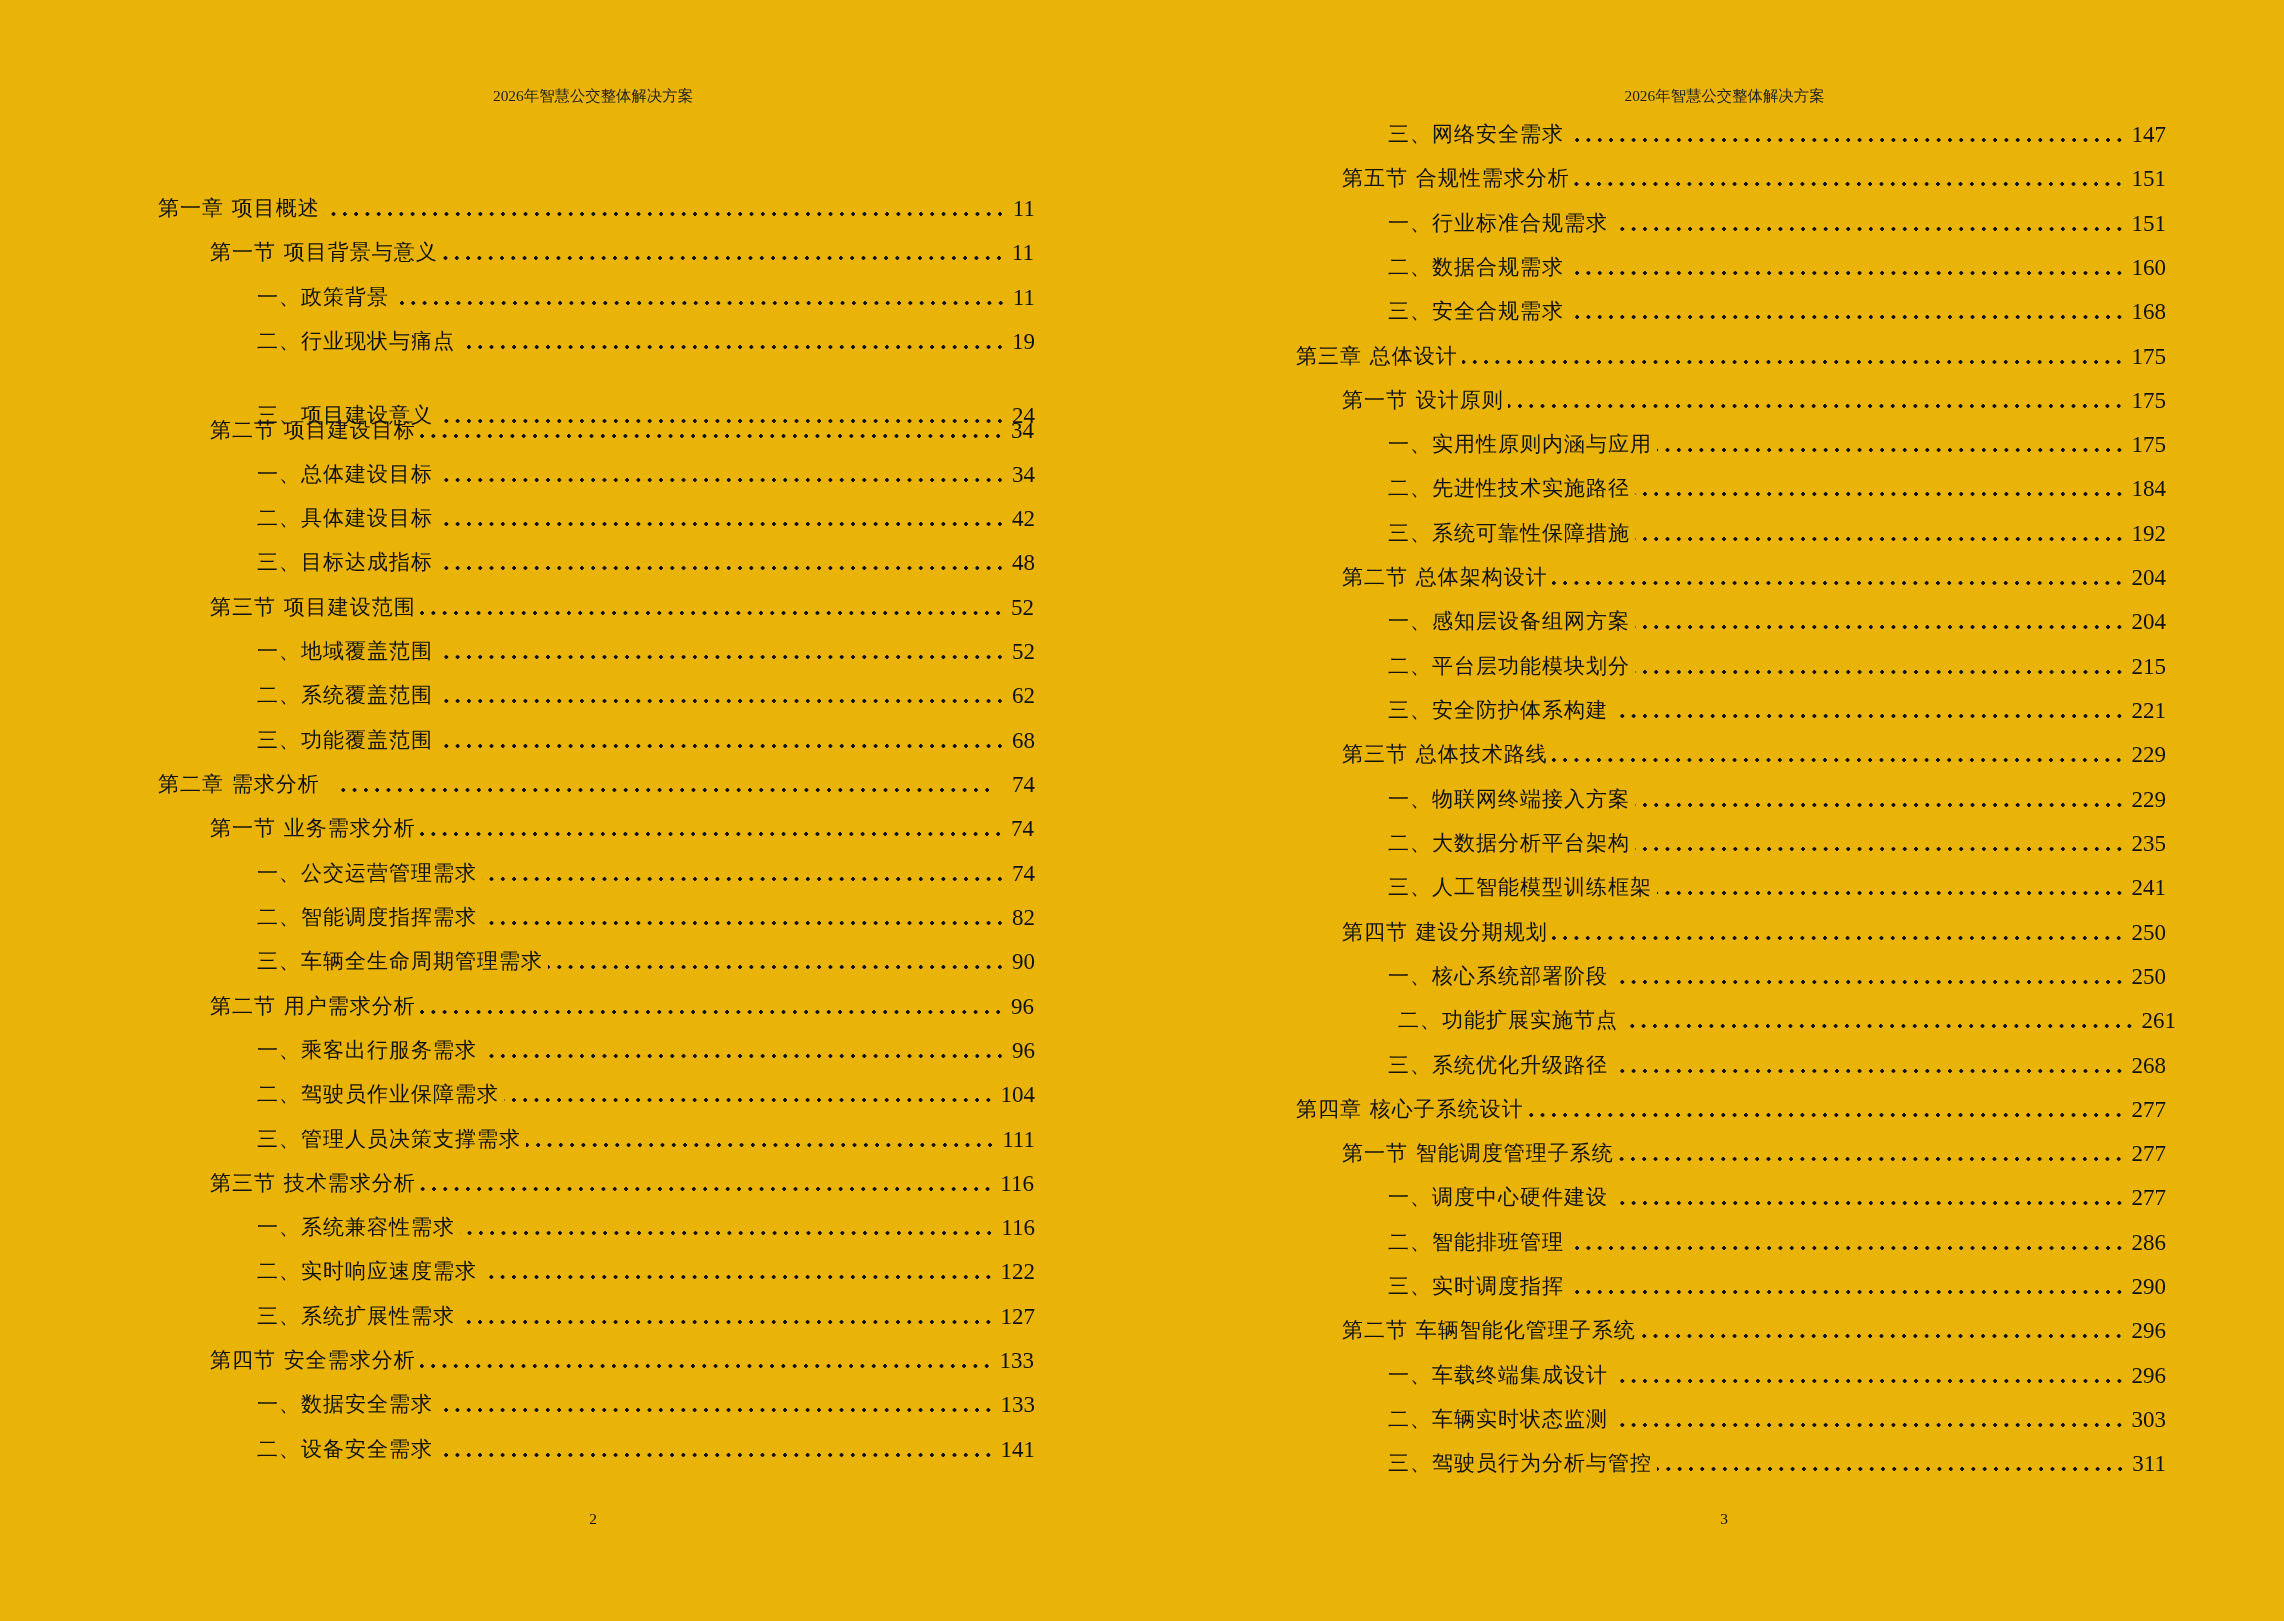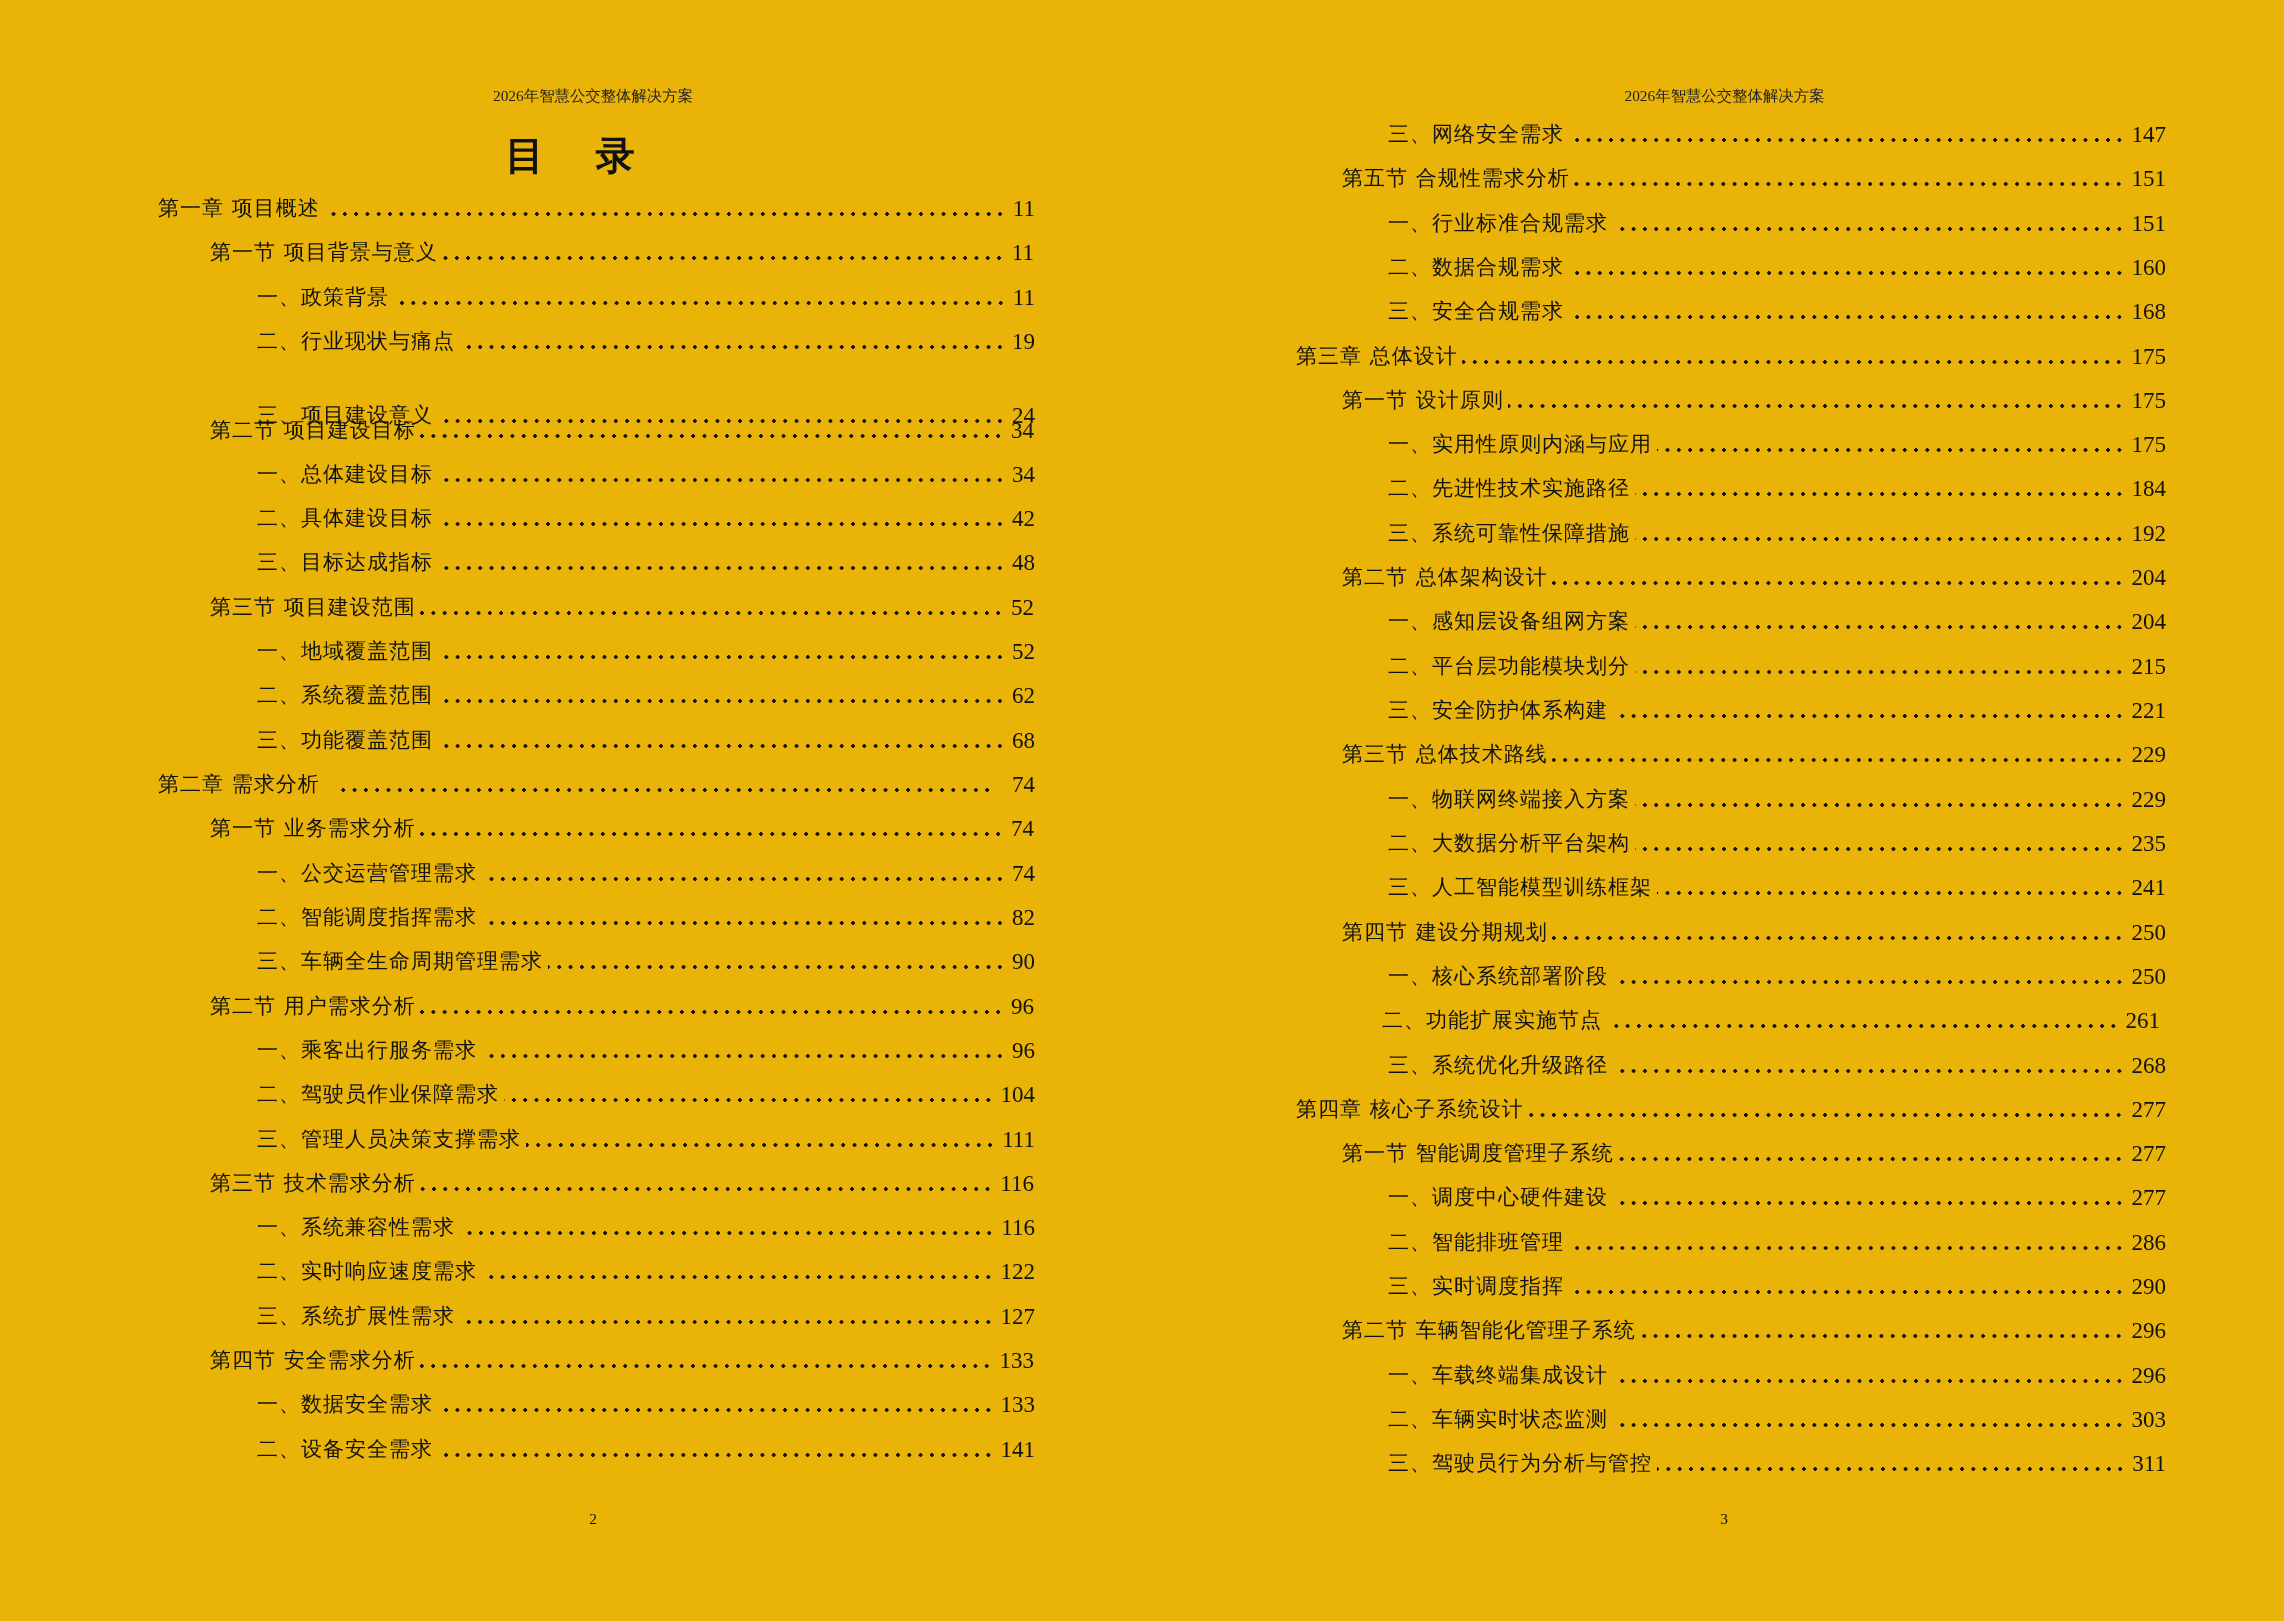--- a/index.html
+++ b/index.html
@@ -53,21 +53,20 @@
     font-size: 15.4px; line-height: 19px; font-family: "Liberation Serif", serif;
   }
   .page.left .page-number { left: 569px; }
   .page.right .page-number { left: 558px; }
 </style>
 </head>
 <body>
 
 <div class="page left">
   <div class="running-header">2026年智慧公交整体解决方案</div>
-  <div class="toc-title">目 录</div>
   <ul class="toc-list" id="toc-left">
       <li class="toc-row level-1" style="left: 158px; width: 877px; top: 0px;">
         <span class="label">第一章  项目概述</span>
         <span class="leader"></span>
         <span class="num">11</span>
       </li>
       <li class="toc-row level-2" style="left: 210px; width: 824px; top: 44px;">
         <span class="label">第一节  项目背景与意义</span>
         <span class="leader"></span>
         <span class="num">11</span>
@@ -307,21 +306,21 @@
       <li class="toc-row level-2" style="left: 200px; width: 824px; top: 798px;">
         <span class="label">第四节  建设分期规划</span>
         <span class="leader"></span>
         <span class="num">250</span>
       </li>
       <li class="toc-row level-3" style="left: 246px; width: 778px; top: 842px;">
         <span class="label">一、核心系统部署阶段</span>
         <span class="leader"></span>
         <span class="num">250</span>
       </li>
-      <li class="toc-row level-3" style="left: 240px; width: 778px; top: 886px;">
+      <li class="toc-row level-3" style="left: 256px; width: 778px; top: 886px;">
         <span class="label">二、功能扩展实施节点</span>
         <span class="leader"></span>
         <span class="num">261</span>
       </li>
       <li class="toc-row level-3" style="left: 246px; width: 778px; top: 931px;">
         <span class="label">三、系统优化升级路径</span>
         <span class="leader"></span>
         <span class="num">268</span>
       </li>
       <li class="toc-row level-1" style="left: 154px; width: 870px; top: 975px;">

